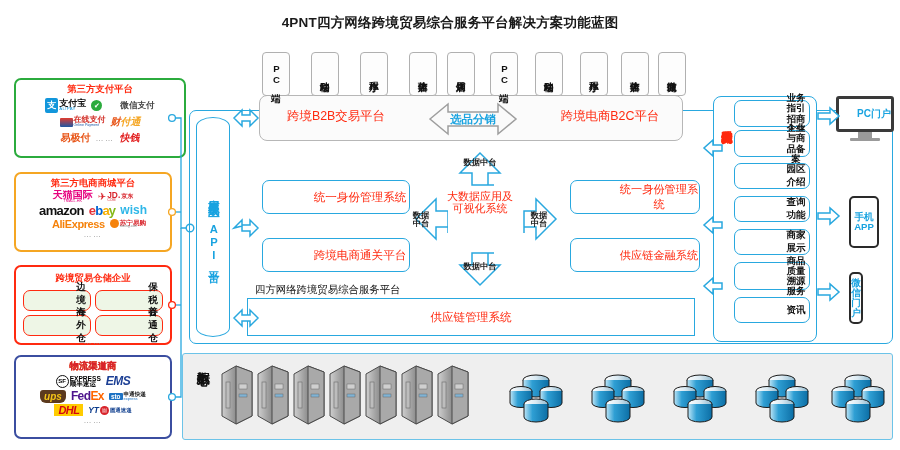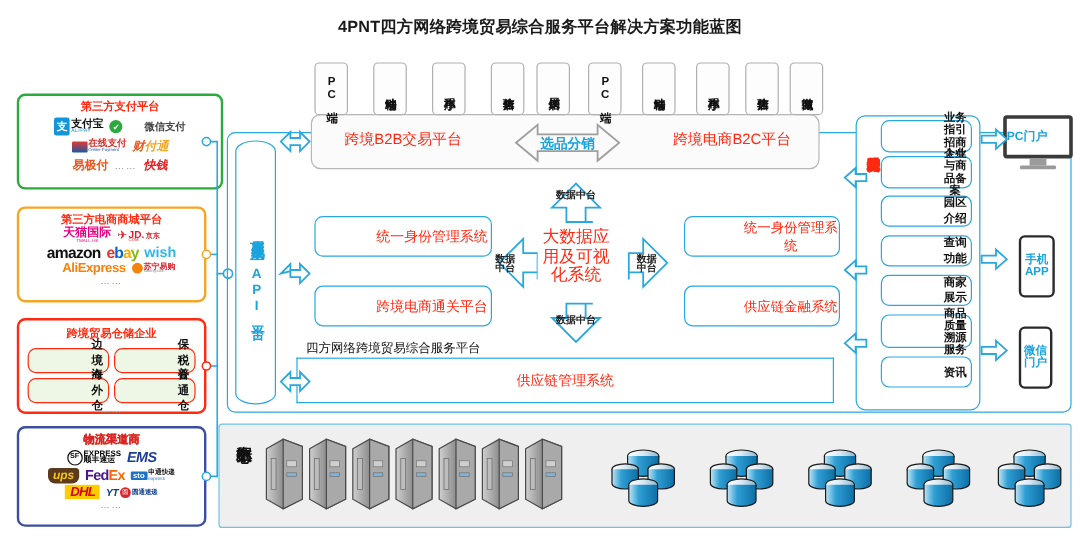--- a/index.html
+++ b/index.html
@@ -238,21 +238,21 @@
     <span class="redtx" style="font-size:11.2px;">供应链金融系统</span>
   </div>
 
   <svg style="left:404px;top:145px;width:152px;height:148px;">
     <path class="aw" d="M62,40 L40,40 L40,28 L28,28 L48,8 L68,28 L56,28 L56,40 Z" transform="translate(28,0)"></path>
     <path class="aw" d="M62,108 L40,108 L40,120 L28,120 L48,140 L68,120 L56,120 L56,108 Z" transform="translate(28,0)"></path>
     <path class="aw" d="M44,62 L44,40 L32,40 L32,28 L12,48 L32,68 L32,56 L44,56 Z" transform="translate(0,26)"></path>
     <path class="aw" d="M108,62 L108,40 L120,40 L120,28 L140,48 L120,68 L120,56 L108,56 Z" transform="translate(12,26)"></path>
     <rect x="44" y="46" width="64" height="56" fill="#fff" stroke="none"></rect>
   </svg>
-  <div class="abs redtx" style="left:446px;top:190px;width:68px;text-align:center;font-size:14px;line-height:1.12;">大数据应用及可视化系统</div>
+  <div class="abs redtx" style="left:446px;top:190px;width:68px;text-align:center;font-size:11px;line-height:1.12;">大数据应用及可视化系统</div>
   <div class="lbl" style="left:456px;top:158px;width:48px;">数据中台</div>
   <div class="lbl" style="left:456px;top:262px;width:48px;">数据中台</div>
   <div class="lbl" style="left:409px;top:211px;width:24px;">数据中台</div>
   <div class="lbl" style="left:527px;top:211px;width:24px;">数据中台</div>
 
   <svg style="left:232px;top:0;width:40px;height:450px;">
     <path class="aw" d="M2,118 L10,110 V115 H18 V110 L26,118 L18,126 V121 H10 V126 Z"></path>
     <path class="aw" d="M2,228 L10,220 V225 H18 V220 L26,228 L18,236 V231 H10 V226 Z"></path>
     <path class="aw" d="M2,318 L10,310 V315 H18 V310 L26,318 L18,326 V321 H10 V326 Z"></path>
   </svg>
@@ -279,33 +279,33 @@
     </div>
   <div class="abs wbox" style="left:734px;top:297px;width:76px;height:26px;">
       <span style="font-size:9.6px;color:#111;font-weight:700;">资讯</span>
     </div>
   <div class="abs wbox" style="left:734px;top:262px;width:76px;height:28px;">
       <span style="font-size:9.4px;color:#111;font-weight:700;line-height:1.08;white-space:pre-line;">商品质量
 溯源服务</span>
     </div>
 
   <div class="abs" style="left:836px;top:96px;width:58px;height:48px;">
-    <div style="width:58px;height:36px;border:3px solid #3a3a3a;border-radius:3px;background:#fff;display:flex;align-items:center;justify-content:flex-start;box-sizing:border-box;">
+    <div style="width:58px;height:36px;border:3px solid #3a3a3a;border-radius:3px;background:#fff;display:flex;align-items:center;justify-content:flex-end;box-sizing:border-box;">
       <span class="bluetx" style="font-size:10px;">PC门户</span>
     </div>
     <div style="width:14px;height:6px;background:#9a9a9a;margin:0 auto;"></div>
     <div style="width:30px;height:3px;background:#9a9a9a;margin:0 auto;border-radius:1px;"></div>
   </div>
 
   <div class="abs" style="left:849px;top:196px;width:30px;height:52px;border:2.4px solid #2a2a2a;border-radius:5px;background:#fff;display:flex;align-items:center;justify-content:center;">
     <span class="bluetx" style="font-size:9.6px;line-height:1.05;text-align:center;white-space:pre-line;">手机
 APP</span>
   </div>
 
-  <div class="abs" style="left:849px;top:272px;width:28px;height:52px;border:2.4px solid #2a2a2a;border-radius:5px;background:#fff;display:flex;align-items:center;justify-content:center;">
+  <div class="abs" style="left:849px;top:272px;width:14px;height:52px;border:2.4px solid #2a2a2a;border-radius:5px;background:#fff;display:flex;align-items:center;justify-content:center;">
     <span class="bluetx" style="font-size:9.6px;line-height:1.05;text-align:center;white-space:pre-line;">微信
 门户</span>
   </div>
 
   <svg style="left:0;top:0;width:900px;height:450px;">
     <path class="aw" d="M818,113 h12 v-5 l9,8 l-9,8 v-5 h-12 Z"></path>
     <path class="aw" d="M818,213 h12 v-5 l9,8 l-9,8 v-5 h-12 Z"></path>
     <path class="aw" d="M818,289 h12 v-5 l9,8 l-9,8 v-5 h-12 Z"></path>
     <path class="aw" d="M700,145 h-9 v-5 l-9,8 l9,8 v-5 h9 Z" transform="translate(22,0)"></path>
     <path class="aw" d="M700,222 h-9 v-5 l-9,8 l9,8 v-5 h9 Z" transform="translate(22,0)"></path>

